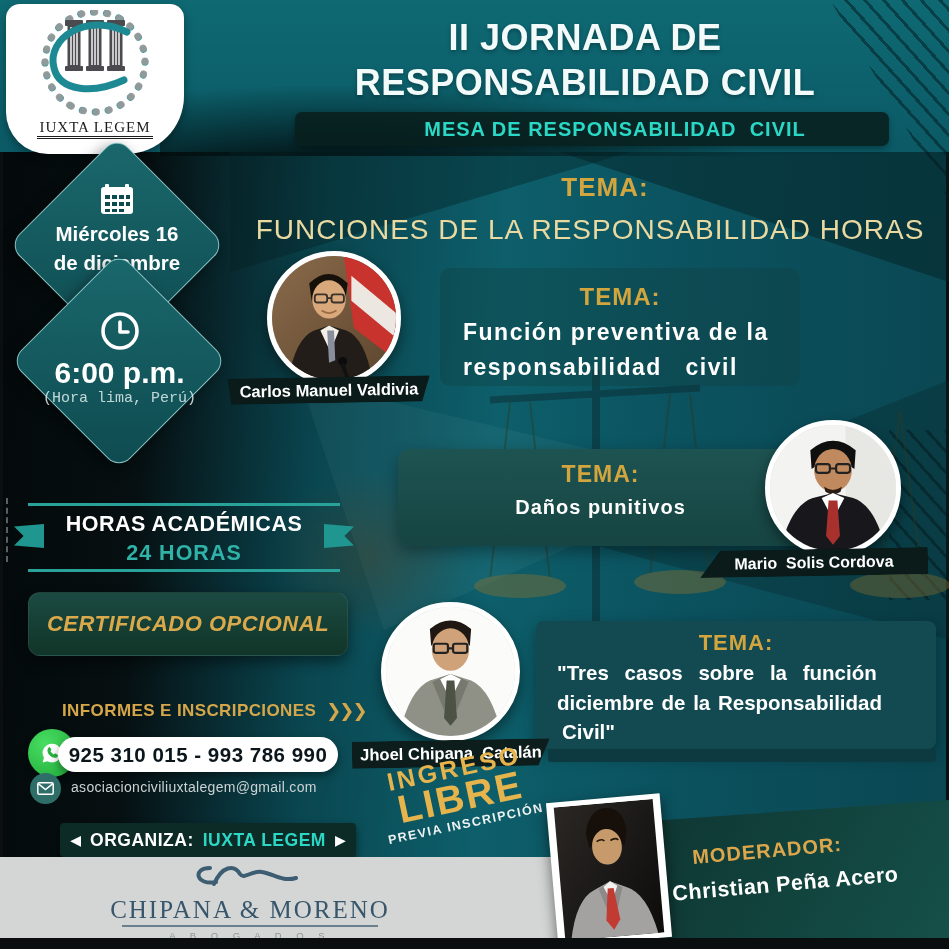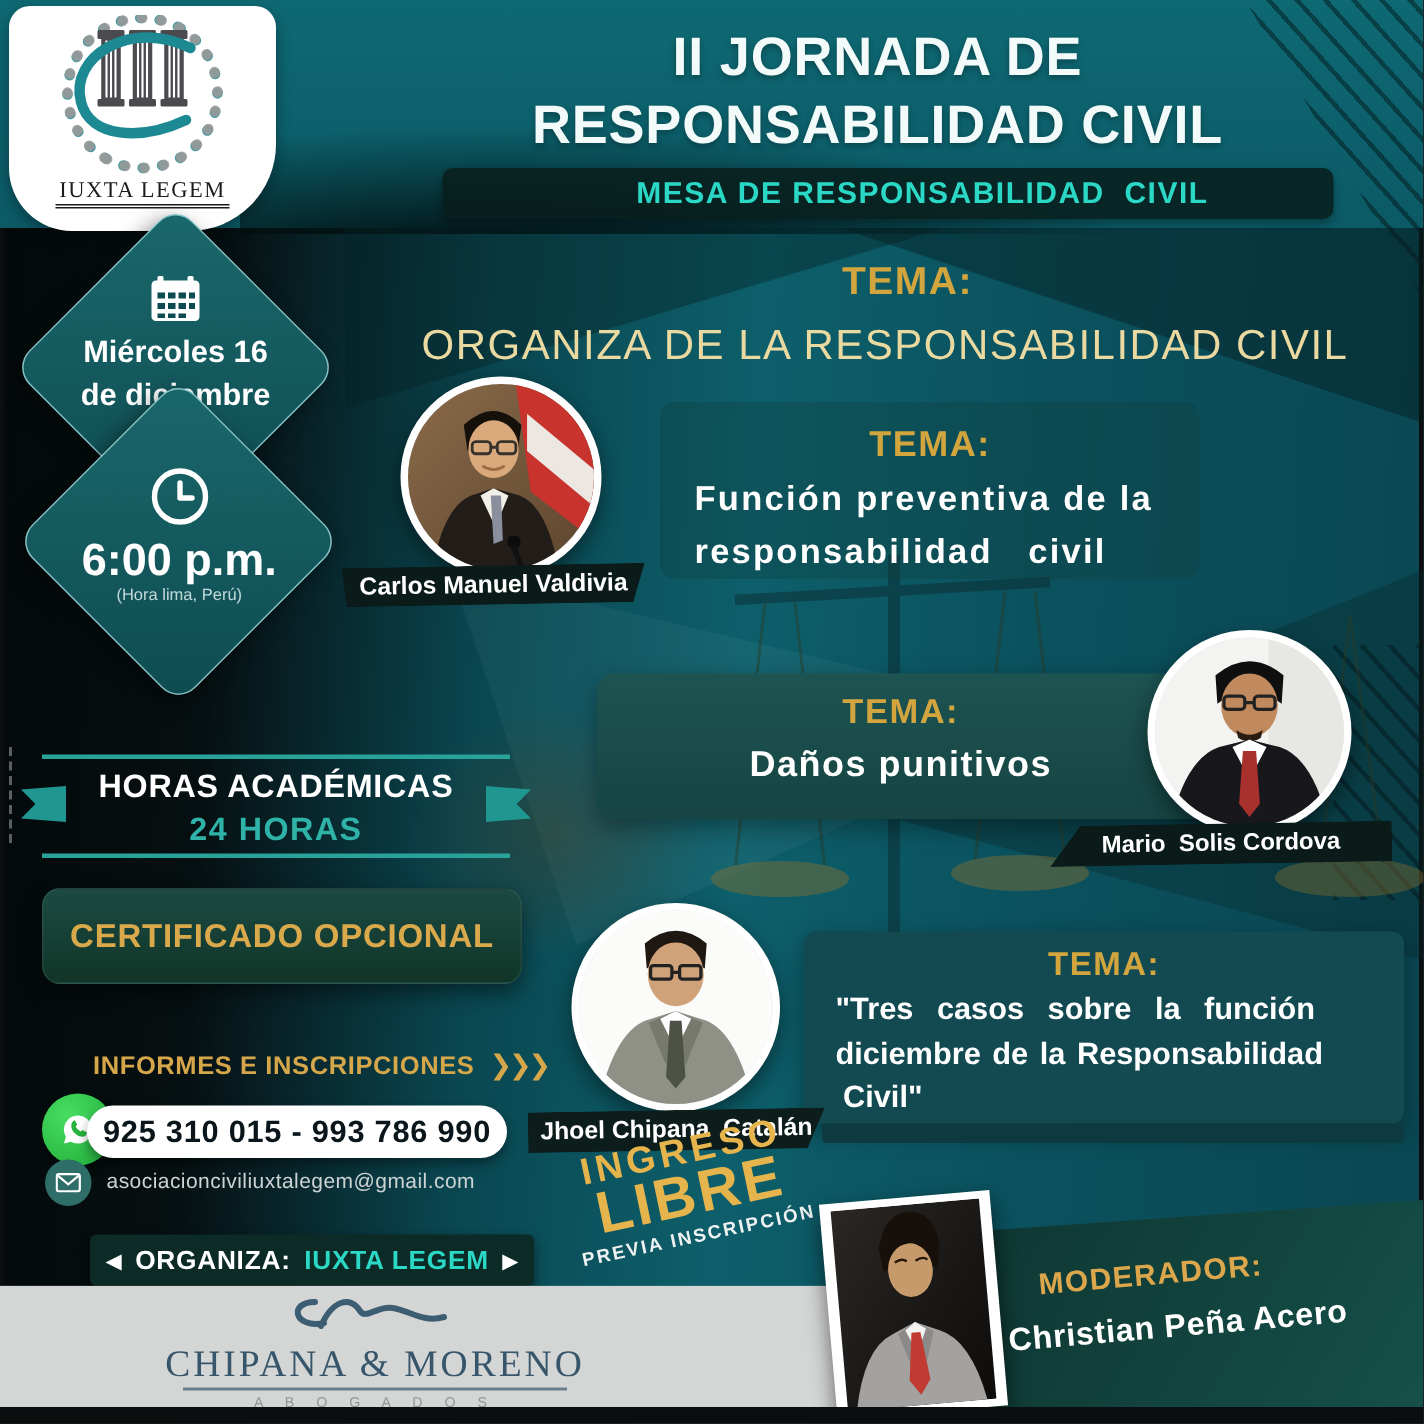--- a/index.html
+++ b/index.html
@@ -19,36 +19,36 @@
   .title{left:240px;top:16px;width:690px;text-align:center;color:#f3fbfa;font-weight:800;font-size:36px;line-height:1.24;letter-spacing:.5px;text-shadow:0 2px 4px rgba(0,0,0,.3);}
   .mesa{left:295px;top:112px;width:548px;height:34px;background:rgba(8,31,29,.88);border-radius:7px;display:flex;align-items:center;justify-content:center;color:#2bd8c5;font-weight:800;font-size:20px;letter-spacing:1px;box-shadow:0 3px 6px rgba(0,0,0,.3);white-space:pre-wrap;padding-left:46px;}
   
   .tema-main-label{left:260px;top:172px;width:690px;text-align:center;color:#d2a53e;font-weight:800;font-size:26px;letter-spacing:1px;}
   .tema-main-title{left:240px;top:214px;width:700px;text-align:center;color:#ead9a0;font-weight:400;font-size:28px;letter-spacing:1px;}
   
   .diamond{width:152px;height:152px;transform:rotate(45deg);border-radius:16px;background:linear-gradient(135deg,#1a686c,#0e4b50);border:1.5px solid rgba(170,225,228,.75);box-shadow:0 6px 14px rgba(0,0,0,.45);}
   .dcontent{text-align:center;color:#fff;}
   .dline{font-size:20.5px;font-weight:700;line-height:1.4;}
   .dtime{font-size:30px;font-weight:700;}
-  .dtz{font-size:11px;font-weight:400;color:rgba(222,238,238,.85);}
+  .dtz{font-size:15px;font-weight:400;color:rgba(222,238,238,.85);font-family:Liberation Mono, monospace;}
   .dash-left{left:6px;top:498px;height:64px;width:0;border-left:2px dashed rgba(255,255,255,.35);}
   
   .pcircle{border-radius:50%;border:5px solid #fff;overflow:hidden;box-shadow:0 6px 14px rgba(0,0,0,.45);background:#ddd;}
   .badge{background:#0a1b19;color:#fff;font-weight:700;display:flex;align-items:center;justify-content:center;box-shadow:0 4px 8px rgba(0,0,0,.5);white-space:pre-wrap;}
   .gold{color:#d2a53e;}
   .panel{background:linear-gradient(180deg,#1d5351,#164543);border-radius:12px;box-shadow:0 6px 16px rgba(0,0,0,.35);}
   .topicline{color:#fff;font-weight:700;white-space:pre-wrap;}
   
   .hline{height:3px;background:#29a29a;}
   .ribbon{width:30px;height:24px;background:#1f968f;}
   .rib-l{clip-path:polygon(0 10%,100% 0,100% 100%,0 90%,32% 50%);}
   .rib-r{clip-path:polygon(0 0,100% 10%,68% 50%,100% 90%,0 100%);}
   .horas-label{color:#fff;font-weight:800;font-size:21.5px;letter-spacing:.5px;text-align:center;}
   .horas-value{color:#2fb3a8;font-weight:800;font-size:21.5px;letter-spacing:1px;text-align:center;}
-  .cert-panel{background:linear-gradient(180deg,#1b4a42,#113528);border-radius:12px;border:1px solid rgba(255,255,255,.07);box-shadow:0 6px 14px rgba(0,0,0,.45);display:flex;align-items:center;justify-content:center;}
+  .cert-panel{background:linear-gradient(180deg,#1b4a42,#113528);border-radius:12px;border:1px solid rgba(255,255,255,.07);box-shadow:0 6px 14px rgba(0,0,0,.45);display:flex;align-items:center;justify-content:center;font-style:italic;}
   .cert-label{color:#d9a94c;font-weight:800;font-size:22px;letter-spacing:.5px;}
   
   .info-label{color:#d6a74a;font-weight:800;font-size:17px;letter-spacing:.4px;display:flex;gap:10px;align-items:center;}
   .chev{font-size:18px;letter-spacing:-2px;}
   .pill{background:#fff;border-radius:18px;display:flex;align-items:center;justify-content:center;color:#0b161c;font-weight:800;font-size:20.5px;letter-spacing:.5px;box-shadow:0 4px 8px rgba(0,0,0,.4);}
   .email-text{color:#ccd3d3;font-size:14px;letter-spacing:.3px;}
   .iconcircle{border-radius:50%;display:flex;align-items:center;justify-content:center;}
   
   .ingreso{transform:rotate(-12deg);transform-origin:left top;text-align:center;}
   .ing1{color:#e6b44d;font-weight:800;font-size:25px;letter-spacing:3px;}
@@ -132,21 +132,21 @@
     </div>
   </div>
 
   <div class="abs title">
     <div>II JORNADA DE</div>
     <div>RESPONSABILIDAD CIVIL</div>
   </div>
   <div class="abs mesa">MESA DE RESPONSABILIDAD  CIVIL</div>
 
   <div class="abs tema-main-label">TEMA:</div>
-  <div class="abs tema-main-title">ORGANIZA DE LA RESPONSABILIDAD CIVIL</div>
+  <div class="abs tema-main-title">FUNCIONES DE LA RESPONSABILIDAD HORAS</div>
 
   <div class="abs diamond" style="left:40px;top:168px;"></div>
   <div class="abs dcontent" style="left:27px;top:182px;width:180px;">
     <svg width="36" height="34" viewBox="0 0 36 34">
       <rect x="6" y="2" width="4" height="6" rx="1" fill="#fff"></rect>
         <rect x="26" y="2" width="4" height="6" rx="1" fill="#fff"></rect>
       <rect x="2" y="5" width="32" height="27" rx="3" fill="#fff"></rect>
       <g fill="#0e4b50">
         <rect x="6" y="13" width="5" height="4"></rect>
           <rect x="13" y="13" width="5" height="4"></rect>
@@ -206,21 +206,21 @@
 
   <div class="abs" style="left:440px;top:268px;width:360px;height:118px;background:rgba(16,62,64,.35);border-radius:10px;"></div>
   <div class="abs gold" style="left:440px;top:283px;width:360px;text-align:center;font-weight:800;font-size:24px;letter-spacing:1px;">TEMA:</div>
   <div class="abs" style="left:463px;top:315px;width:360px;">
     <div class="topicline" style="font-size:23px;letter-spacing:1.5px;line-height:1.5;">Función preventiva de la</div>
     <div class="topicline" style="font-size:23px;letter-spacing:1.5px;line-height:1.5;">responsabilidad   civil</div>
   </div>
 
   <div class="abs panel" style="left:398px;top:449px;width:472px;height:97px;"></div>
   <div class="abs gold" style="left:398px;top:461px;width:405px;text-align:center;font-weight:800;font-size:23px;letter-spacing:1px;">TEMA:</div>
-  <div class="abs topicline" style="left:398px;top:496px;width:405px;text-align:center;font-size:24px;letter-spacing:1px;">Daños punitivos</div>
+  <div class="abs topicline" style="left:398px;top:496px;width:405px;text-align:center;font-size:20px;letter-spacing:1px;">Daños punitivos</div>
   <div class="abs pcircle" style="left:765px;top:420px;width:126px;height:126px;">
     <svg width="126" height="126" viewBox="0 0 100 100">
       <rect width="100" height="100" fill="#f3f3f1"></rect>
         <rect x="60" width="40" height="100" fill="#e7e7e3"></rect>
       <path d="M32,20 Q50,5 68,20 L67,35 Q50,22 33,35 Z" fill="#0f0f0f"></path>
       <ellipse cx="50" cy="36" rx="15" ry="17" fill="#c08a5e"></ellipse>
       <g stroke="#222" stroke-width="1.7" fill="none">
           <rect x="36.5" y="31" width="11" height="7" rx="2"></rect>
           <rect x="52.5" y="31" width="11" height="7" rx="2"></rect>
           <path d="M47.5,34.5 h5"></path>

